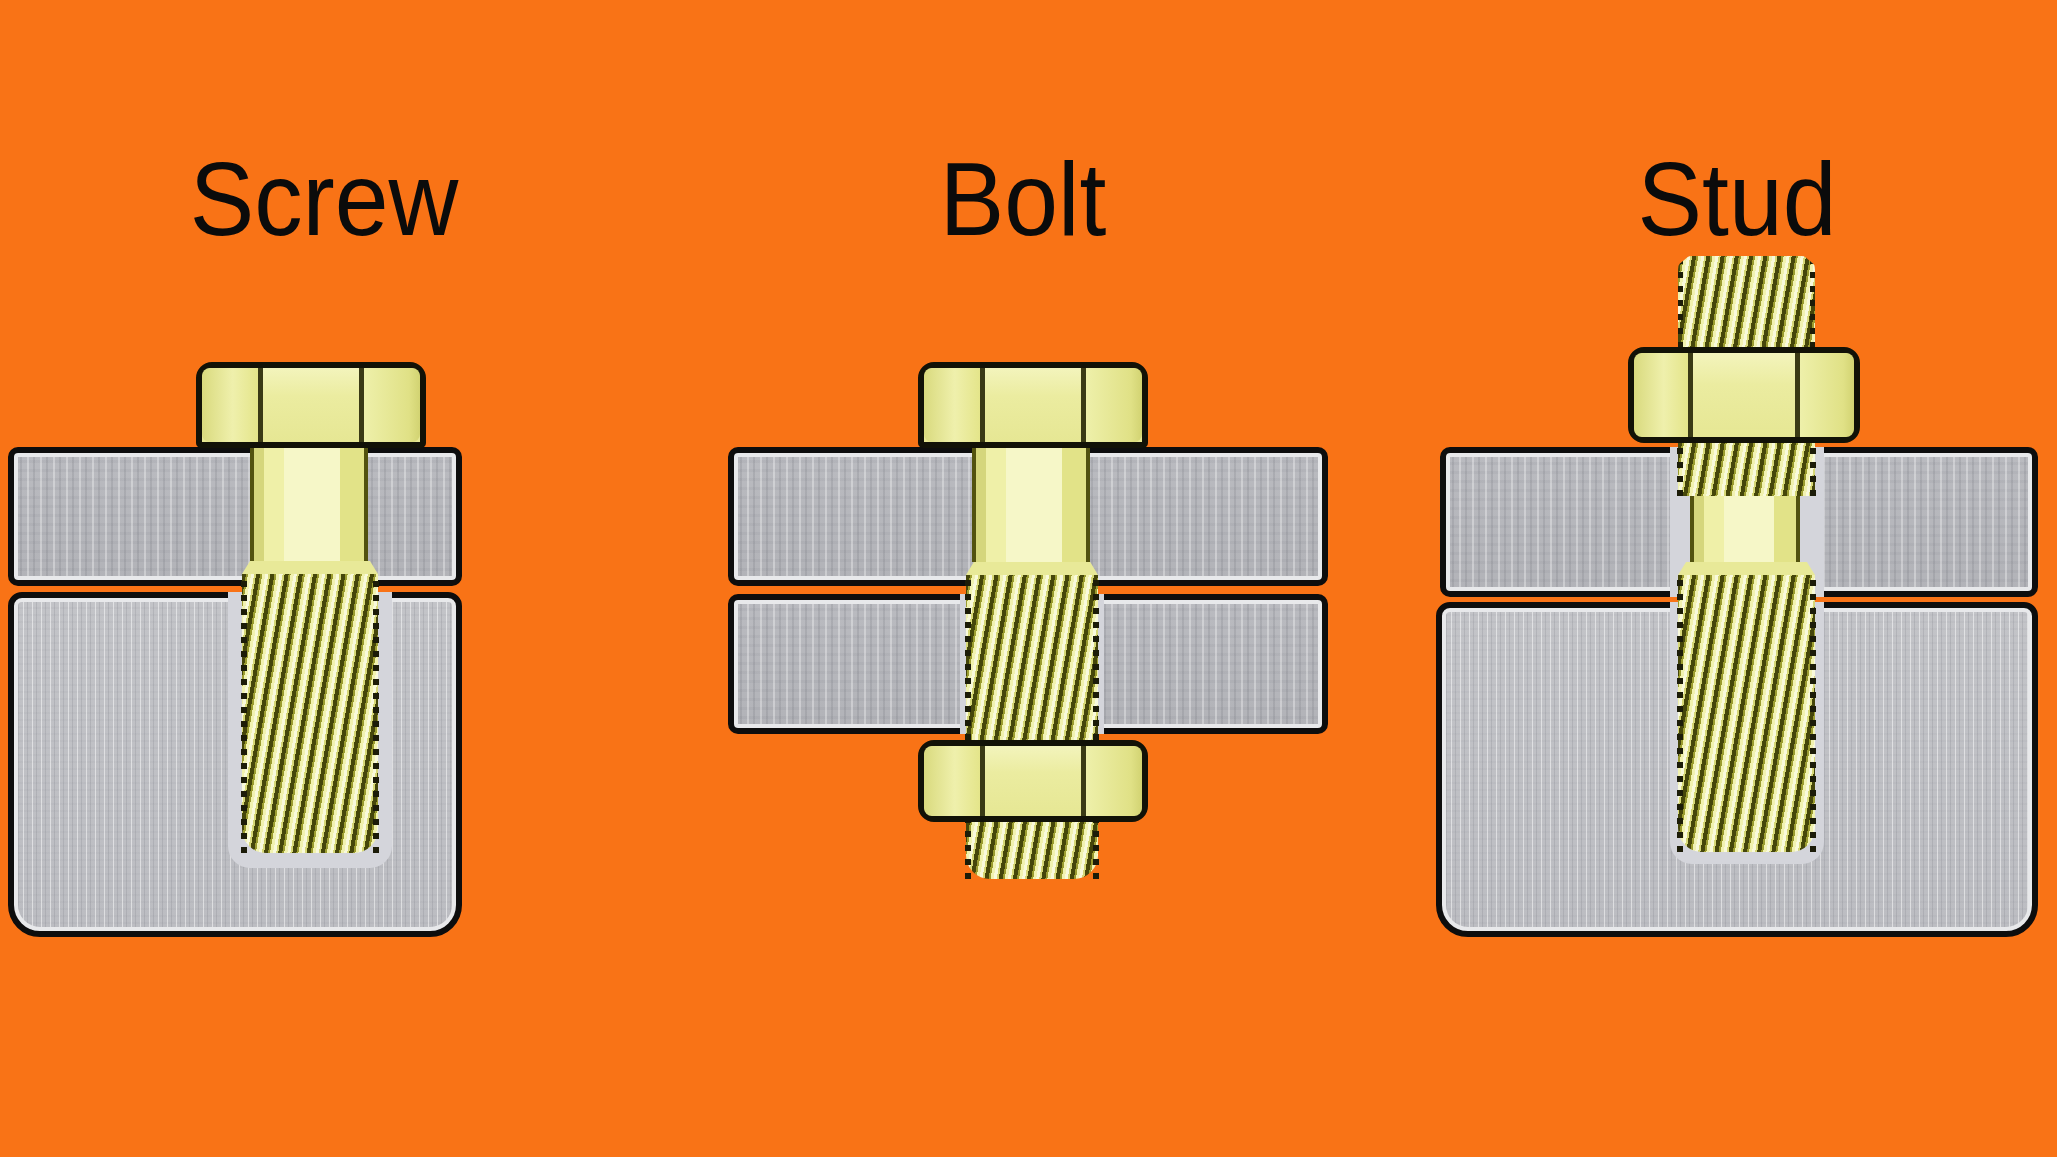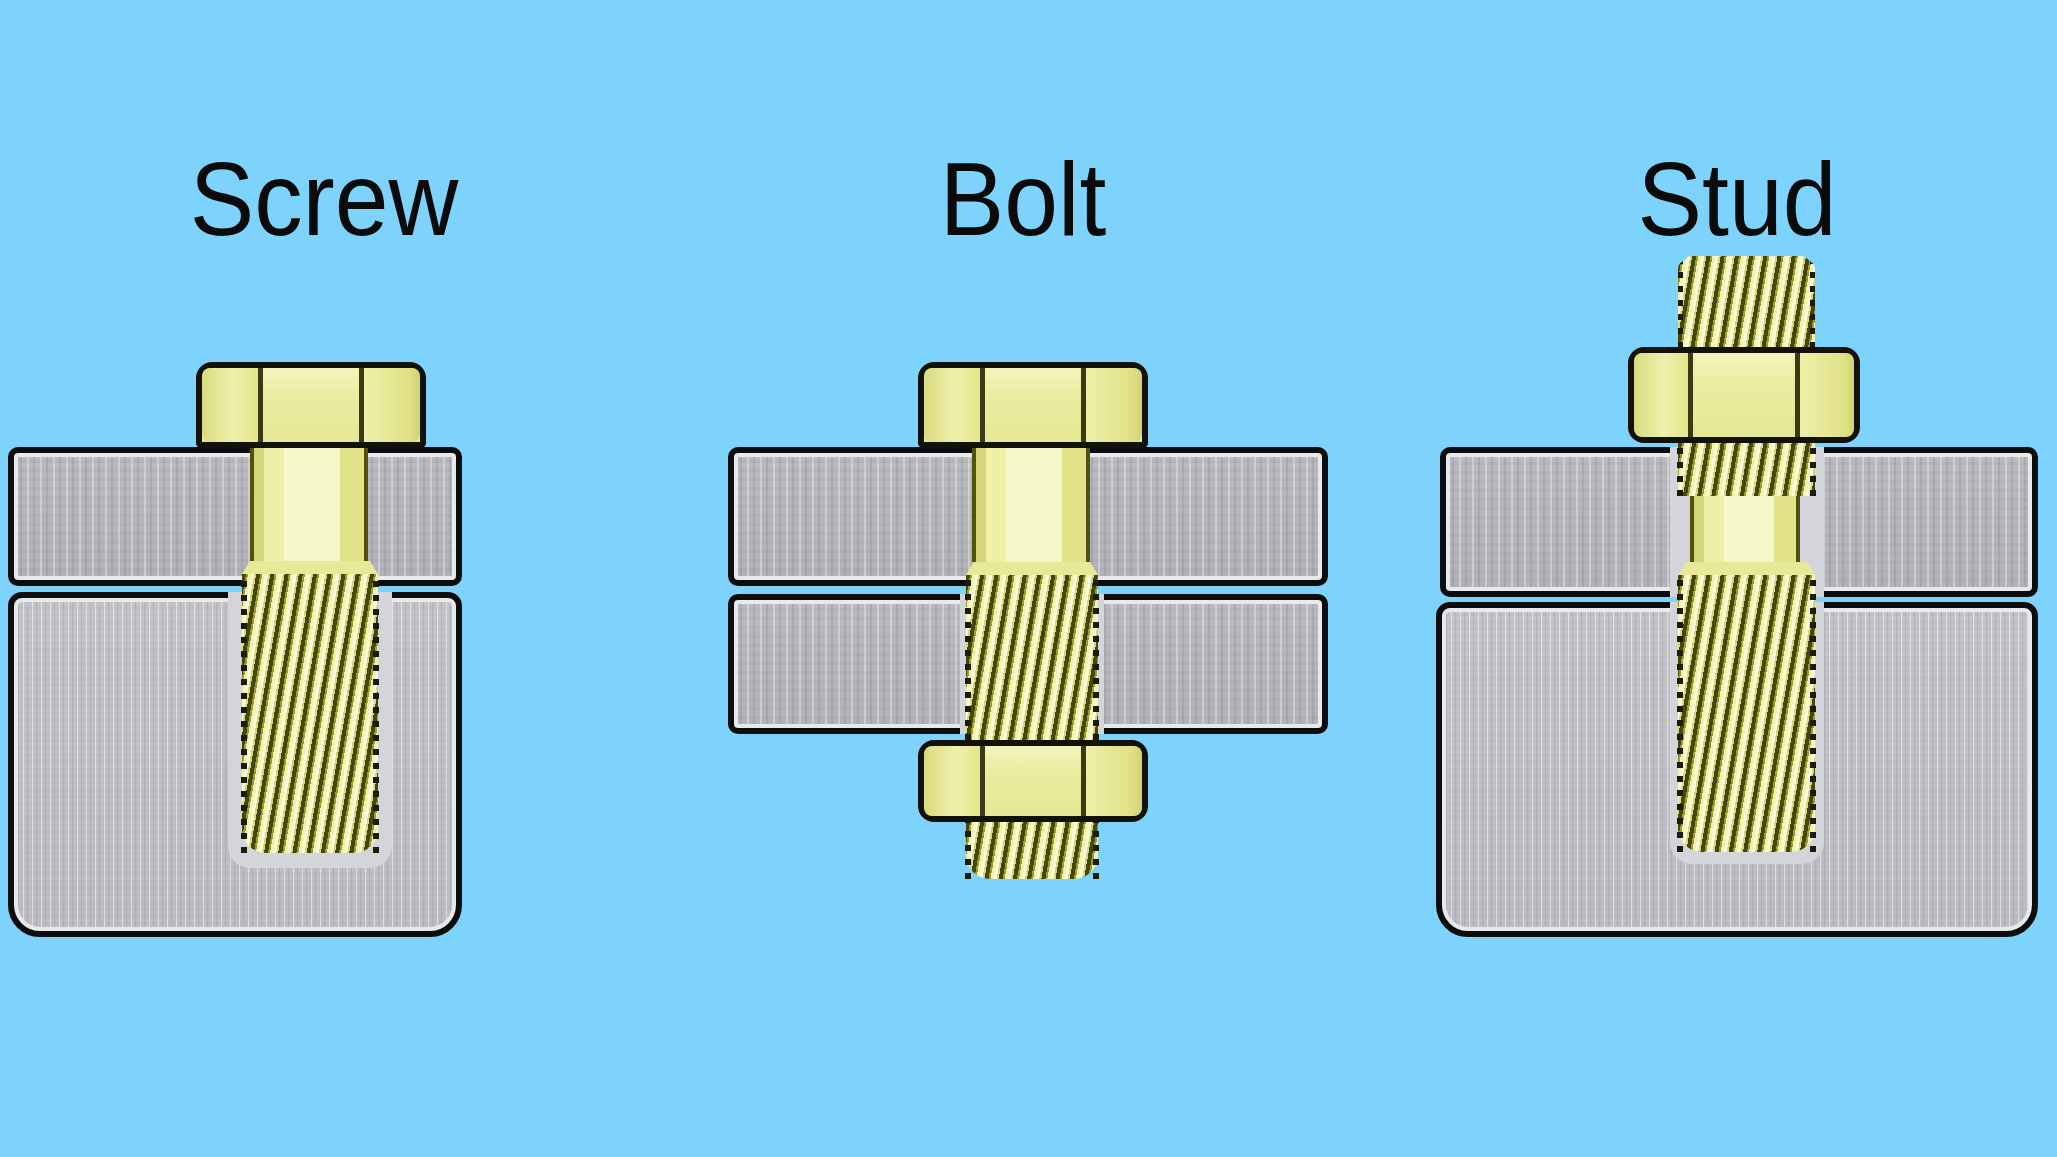--- a/index.html
+++ b/index.html
@@ -1,18 +1,18 @@
 <!DOCTYPE html>
 <html><head>
 <meta charset="utf-8">
 <style>
   html,body{margin:0;padding:0;background:#ffffff;}
   .canvas{
     position:relative;width:2057px;height:1157px;overflow:hidden;
-    background:#7dd3fc;
+    background:#f97316;
     font-family:"Liberation Sans","DejaVu Sans",sans-serif;
   }
   .title{
     position:absolute;top:147px;font-size:104px;line-height:1;color:#0b0b0b;
     transform:translateX(-50%) scaleX(.93);white-space:nowrap;font-weight:400;
   }
   
   .plate,.block{
     position:absolute;box-sizing:border-box;border:6px solid #0d0d0d;
     box-shadow:inset 0 0 0 4px #e8e9eb;

